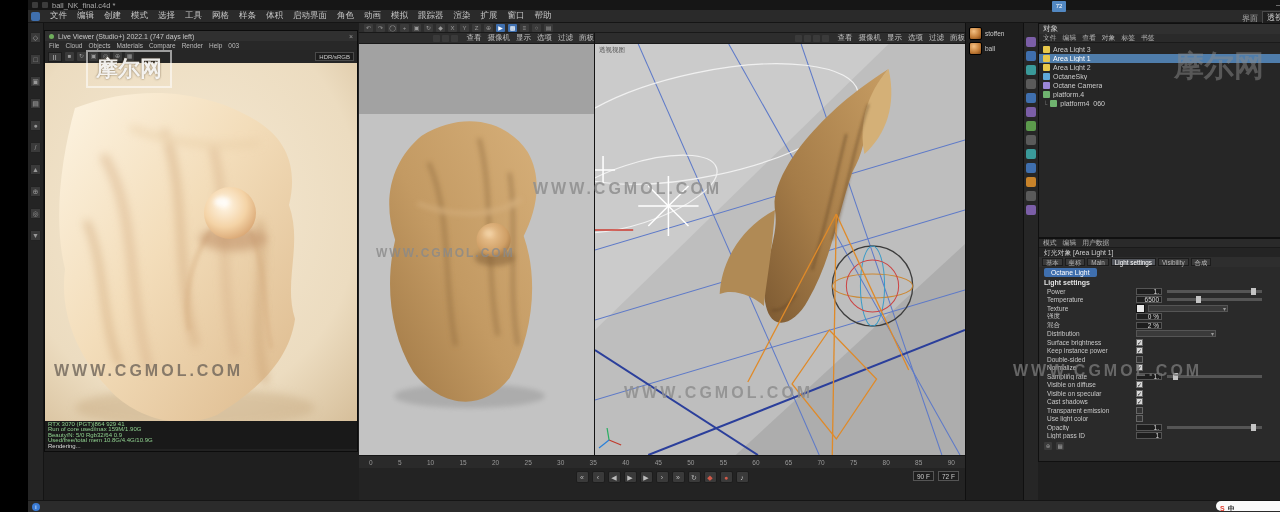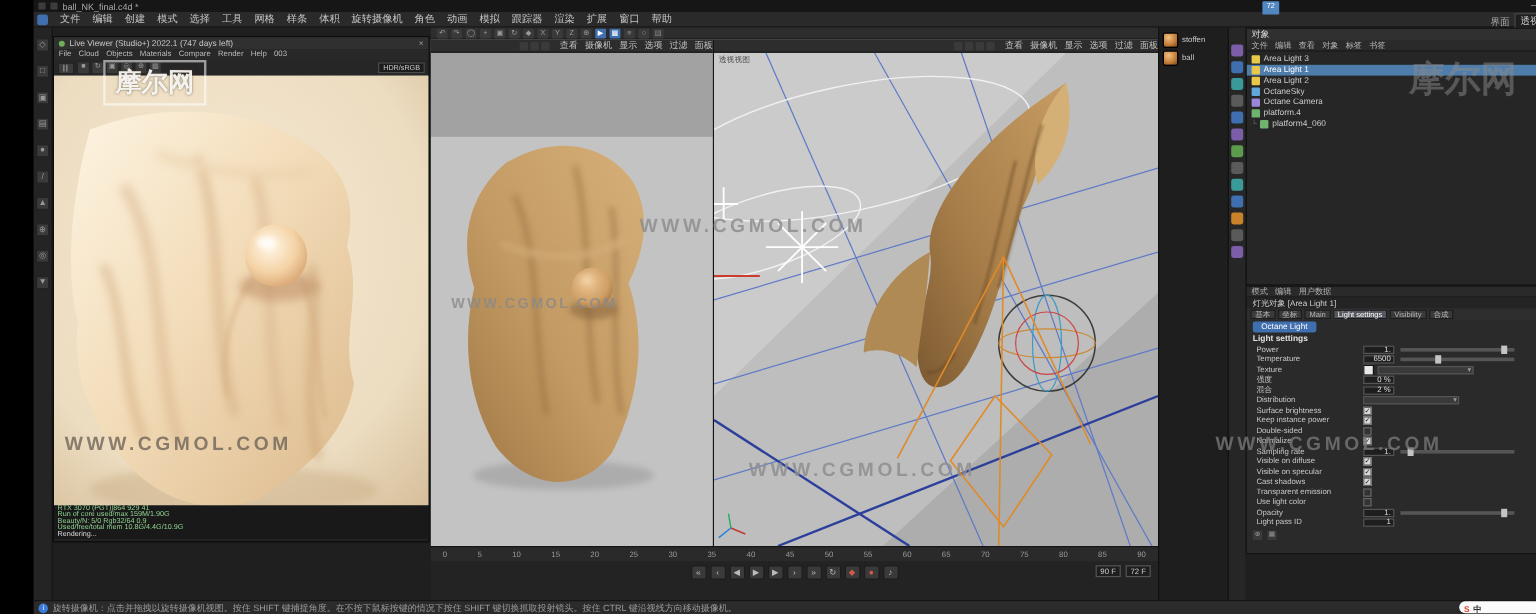--- a/index.html
+++ b/index.html
@@ -162,21 +162,21 @@
 
   <span class="menu-item">文件</span>
       <span class="menu-item">编辑</span>
       <span class="menu-item">创建</span>
       <span class="menu-item">模式</span>
       <span class="menu-item">选择</span>
       <span class="menu-item">工具</span>
       <span class="menu-item">网格</span>
       <span class="menu-item">样条</span>
       <span class="menu-item">体积</span>
-      <span class="menu-item">旋转摄像机</span>
+      <span class="menu-item">启动界面</span>
       <span class="menu-item">角色</span>
       <span class="menu-item">动画</span>
       <span class="menu-item">模拟</span>
       <span class="menu-item">跟踪器</span>
       <span class="menu-item">渲染</span>
       <span class="menu-item">扩展</span>
       <span class="menu-item">窗口</span>
       <span class="menu-item">帮助</span>
     </div>
   <div id="layout-box">
@@ -798,21 +798,20 @@
         <span class="tr-ico">♪</span>
       </span>
     <span class="tr-fields">
       <span class="tr-field">90 F</span>
       <span class="tr-field">72 F</span>
     </span>
   </div>
 
   <div id="statusbar" class="abs">
     <span class="info-ico">i</span>
-    <span id="status-tip">旋转摄像机：点击并拖拽以旋转摄像机视图。按住 SHIFT 键捕捉角度。在不按下鼠标按键的情况下按住 SHIFT 键切换抓取投射镜头。按住 CTRL 键沿视线方向移动摄像机。</span>
   </div>
 
   <div id="ime">
 
       <span>
         <span class="ime-glyph" data-tone="red">S</span>
         
       </span>
 
       <span>

